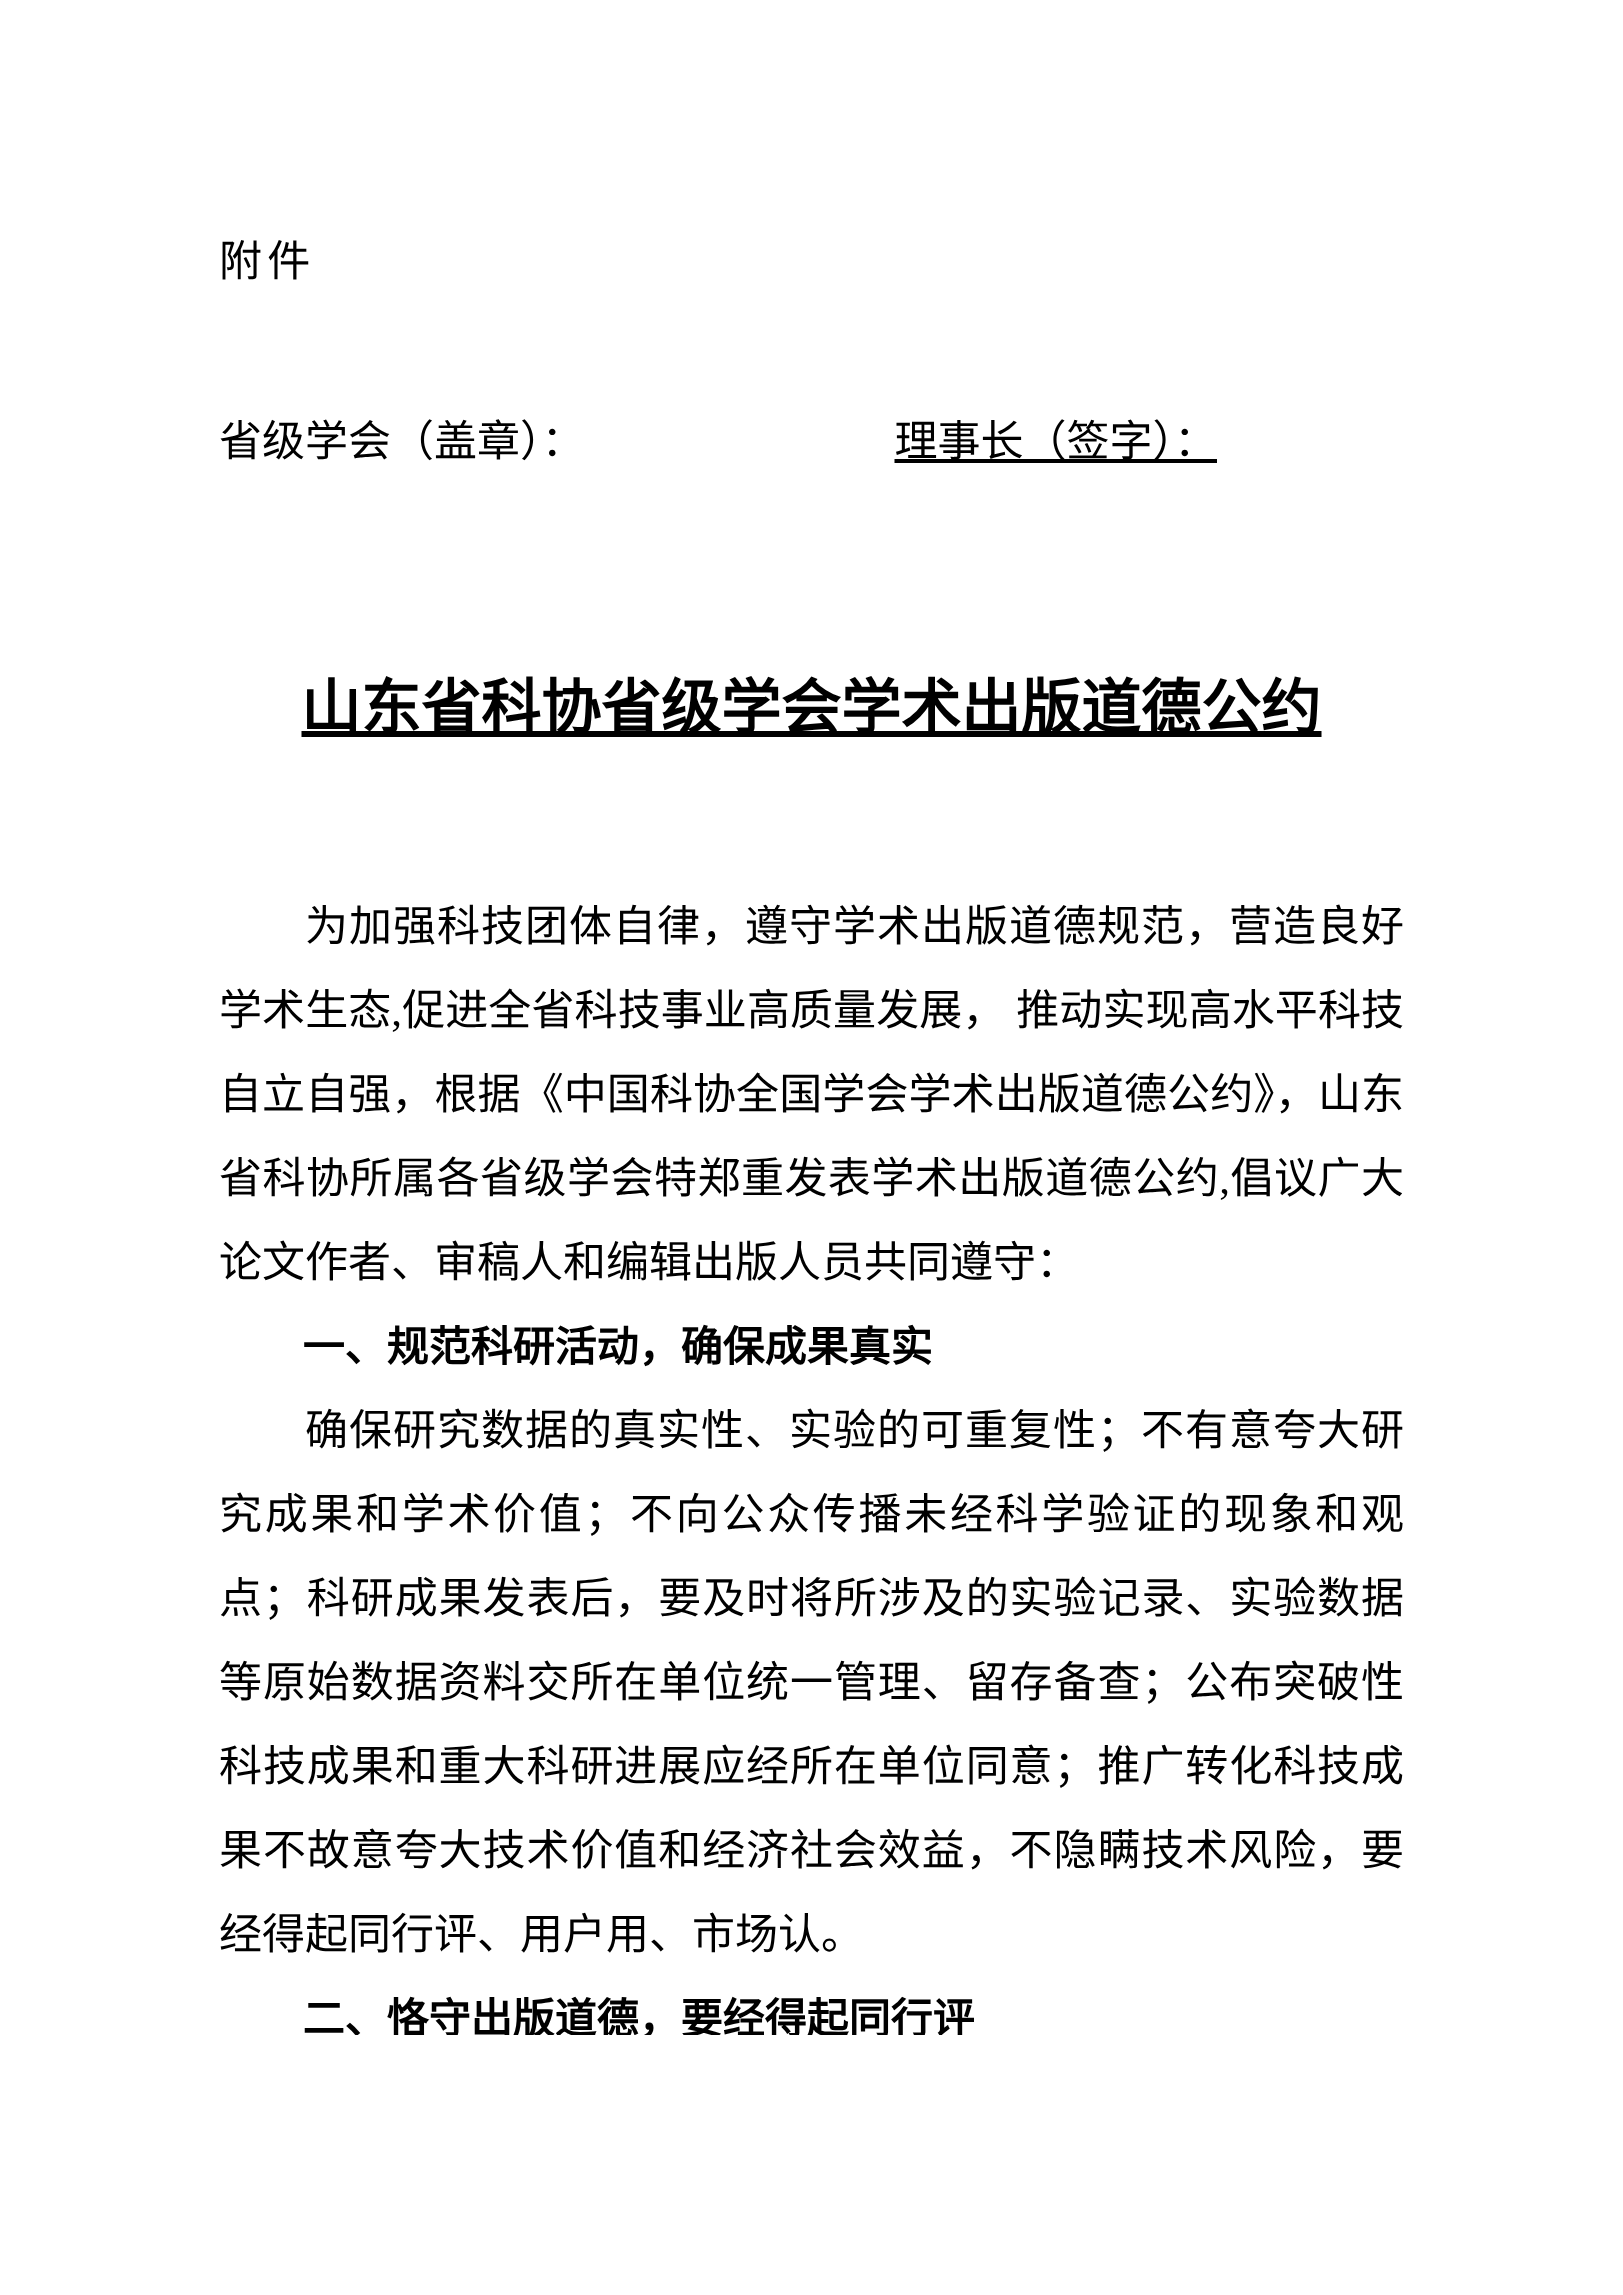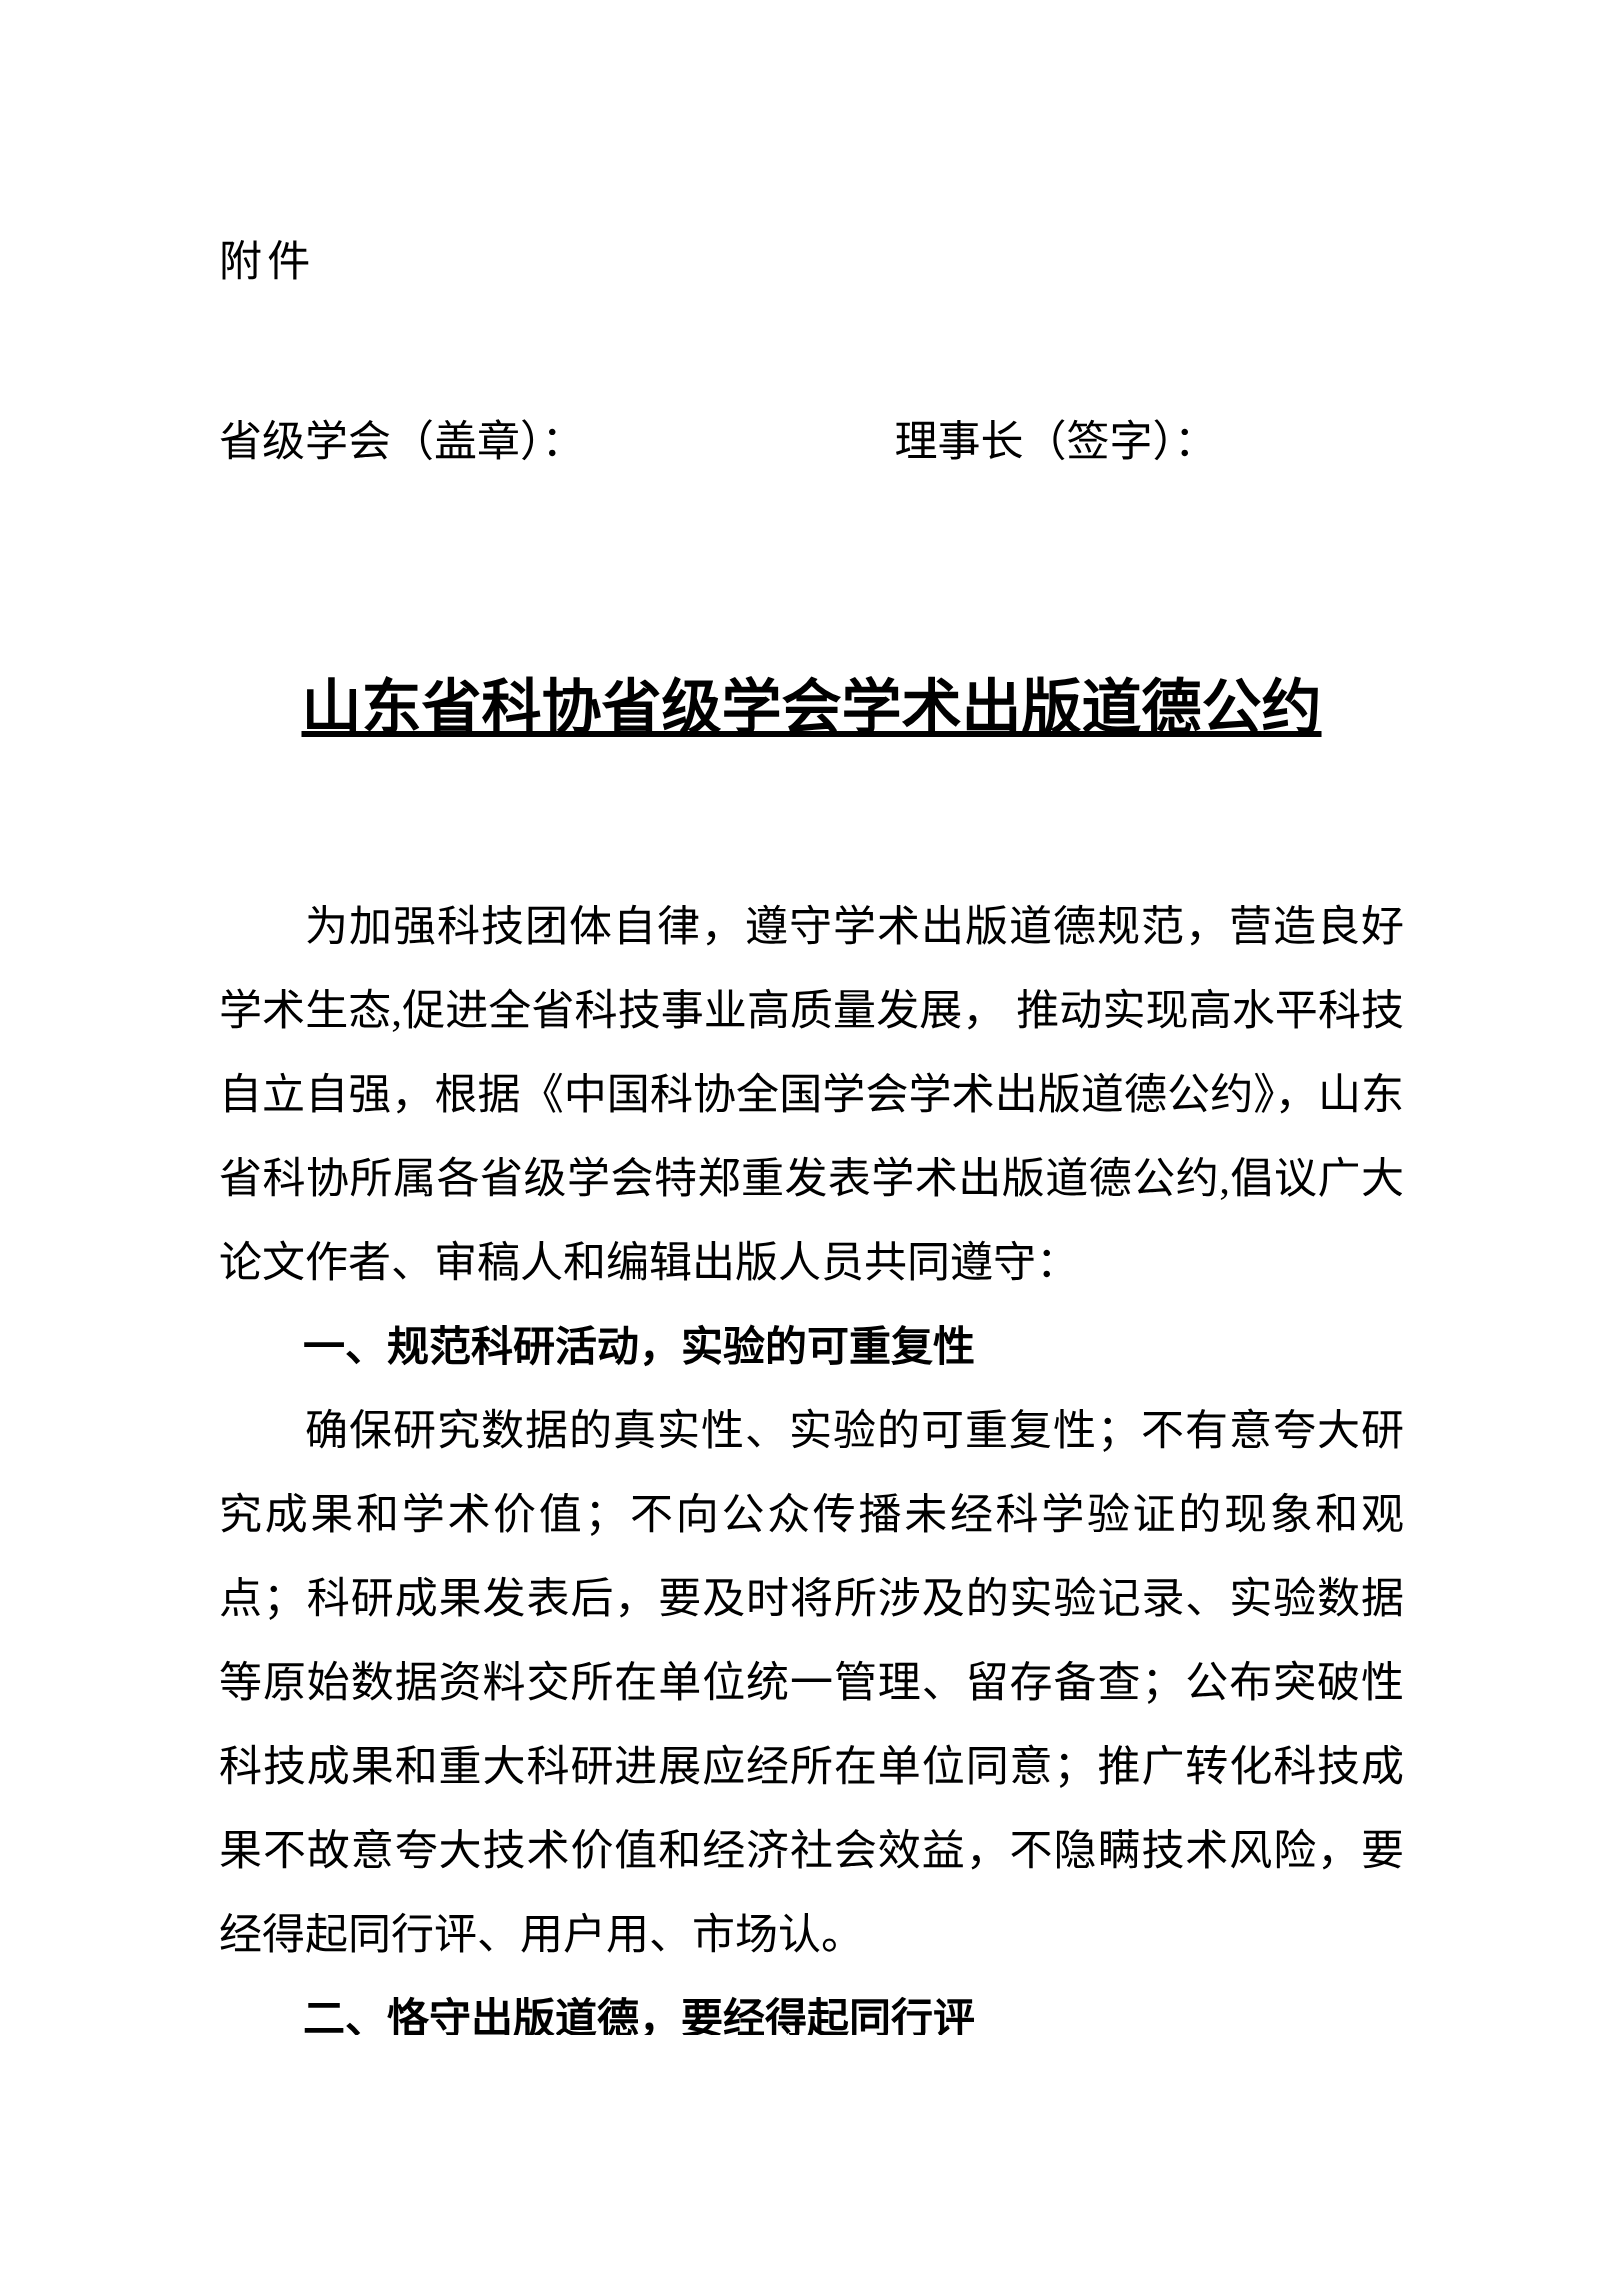--- a/index.html
+++ b/index.html
@@ -27,20 +27,21 @@
   .sig-row {
     margin-top: 128px;
     display: flex;
     align-items: baseline;
     font-size: 43px;
     line-height: 52px;
     gap: 14px;
   }
   .sig-right {
     margin-left: 296px;
+    text-decoration: underline;
   }
   .doc-title {
     margin-top: 203px;
     text-align: center;
     font-size: 60px;
     line-height: 75px;
     font-weight: 700;
     font-family: "Liberation Serif", "DejaVu Serif", serif;
     text-decoration: underline;
   }
@@ -83,21 +84,21 @@
 
   <div class="sig-row">
     <span class="sig-left">省级学会（盖章）：</span>
     <span class="sig-right">理事长（签字）：</span>
   </div>
 
   <h1 class="doc-title">山东省科协省级学会学术出版道德公约</h1>
 
   <div class="doc-body">
     <p>为加强科技团体自律，遵守学术出版道德规范，营造良好学术生态,促进全省科技事业高质量发展， 推动实现高水平科技自立自强，根据《中国科协全国学会学术出版道德公约》，山东省科协所属各省级学会特郑重发表学术出版道德公约,倡议广大论文作者、审稿人和编辑出版人员共同遵守：</p>
-    <p class="section-heading">一、规范科研活动，实验的可重复性</p>
+    <p class="section-heading">一、规范科研活动，确保成果真实</p>
     <p>确保研究数据的真实性、实验的可重复性；不有意夸大研究成果和学术价值；不向公众传播未经科学验证的现象和观点；科研成果发表后，要及时将所涉及的实验记录、实验数据等原始数据资料交所在单位统一管理、留存备查；公布突破性科技成果和重大科研进展应经所在单位同意；推广转化科技成果不故意夸大技术价值和经济社会效益，不隐瞒技术风险，要经得起同行评、用户用、市场认。</p>
     <p class="section-heading">二、恪守出版道德，要经得起同行评</p>
   </div>
 
   <div class="page-footer">— 2 —</div>
 
 </div>
 
 
 </body></html>

